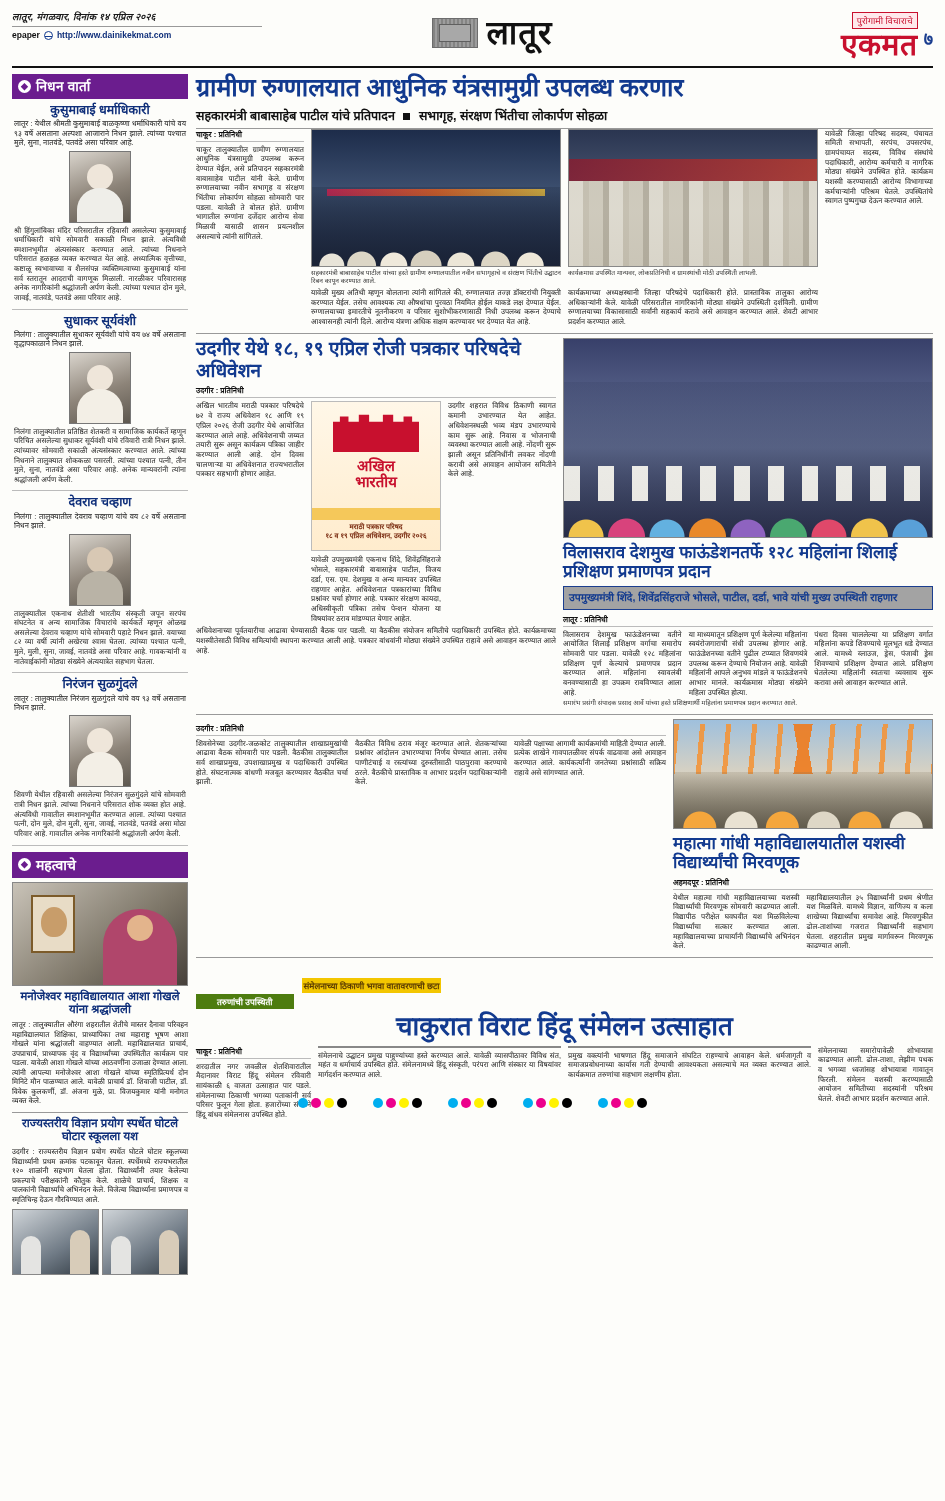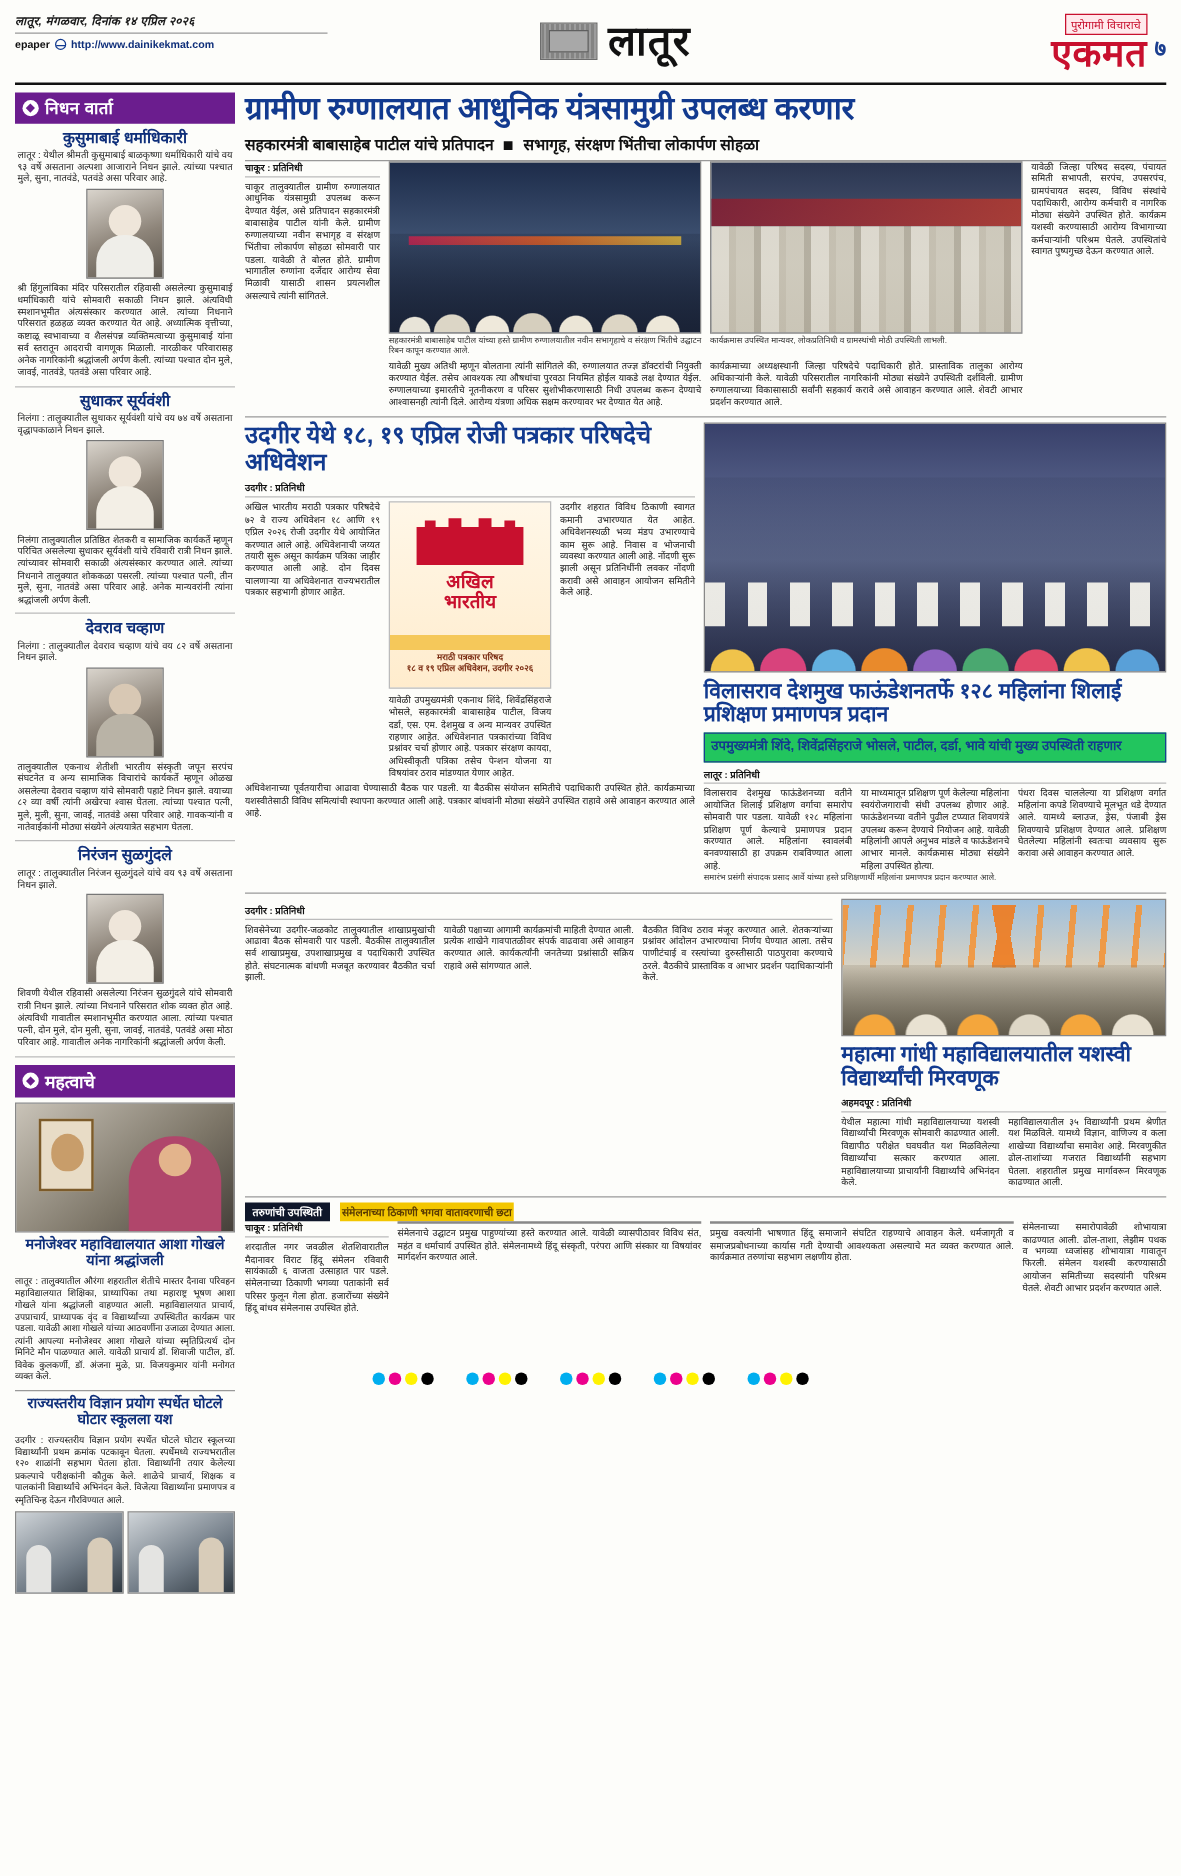--- a/index.html
+++ b/index.html
@@ -463,35 +463,36 @@
     position: absolute; left: 0; right: 0; bottom: 10px;
     text-align: center;
     font-size: 7px; font-weight: bold; color: #7a2b10; line-height: 1.3;
   }
   .conf-logo .ribbon {
     position:absolute; left:0; right:0; bottom:30px; height:12px;
     background:#f5c85a;
   }
   .highlight-box {
     border: 1px solid #1b3e8f;
-    background: #22c55e;
+    background: #a3a3a3;
     padding: 4px 5px;
     font-size: 10.5px;
     font-weight: bold;
     color: #123a8f;
     line-height: 1.3;
     margin-bottom: 4px;
   }
   .kicker {
-    background: #0f172a;
+    background: #4d7c0f;
     color: #fff;
     font-size: 8.5px;
     font-weight: bold;
-    padding: 2px 6px;
+    padding: 2px 21px;
     display: inline-block;
+    margin-top: 32px;
   }
   .kicker2 {
     background: #f3c600;
     color: #5a3b00;
     font-size: 8.5px;
     font-weight: bold;
     padding: 2px 2px;
     display: inline-block;
   }
   .big-center-head {
@@ -693,22 +694,22 @@
         </div>
       </div>
 
       <div class="sec-rule"></div>
 
       <div class="cols">
         <div style="width:470px">
           <div class="byline" style="margin-top:4px">उदगीर : प्रतिनिधी</div>
           <div class="cols">
             <div style="flex:1" class="txt">शिवसेनेच्या उदगीर-जळकोट तालुक्यातील शाखाप्रमुखांची आढावा बैठक सोमवारी पार पडली. बैठकीस तालुक्यातील सर्व शाखाप्रमुख, उपशाखाप्रमुख व पदाधिकारी उपस्थित होते. संघटनात्मक बांधणी मजबूत करण्यावर बैठकीत चर्चा झाली.</div>
+            <div style="flex:1" class="txt">बैठकीत विविध ठराव मंजूर करण्यात आले. शेतकऱ्यांच्या प्रश्नांवर आंदोलन उभारण्याचा निर्णय घेण्यात आला. तसेच पाणीटंचाई व रस्त्यांच्या दुरुस्तीसाठी पाठपुरावा करण्याचे ठरले. बैठकीचे प्रास्ताविक व आभार प्रदर्शन पदाधिकाऱ्यांनी केले.</div>
             <div style="flex:1" class="txt">यावेळी पक्षाच्या आगामी कार्यक्रमांची माहिती देण्यात आली. प्रत्येक शाखेने गावपातळीवर संपर्क वाढवावा असे आवाहन करण्यात आले. कार्यकर्त्यांनी जनतेच्या प्रश्नांसाठी सक्रिय राहावे असे सांगण्यात आले.</div>
-            <div style="flex:1" class="txt">बैठकीत विविध ठराव मंजूर करण्यात आले. शेतकऱ्यांच्या प्रश्नांवर आंदोलन उभारण्याचा निर्णय घेण्यात आला. तसेच पाणीटंचाई व रस्त्यांच्या दुरुस्तीसाठी पाठपुरावा करण्याचे ठरले. बैठकीचे प्रास्ताविक व आभार प्रदर्शन पदाधिकाऱ्यांनी केले.</div>
           </div>
         </div>
         <div style="flex:1">
           <div class="photo p-march" style="height:110px">
             <div class="flags"></div>
             <div class="people"></div>
           </div>
           <div class="sec-head sm" style="margin-top:5px">महात्मा गांधी महाविद्यालयातील यशस्वी विद्यार्थ्यांची मिरवणूक</div>
           <div class="byline" style="margin-top:4px">अहमदपूर : प्रतिनिधी</div>
           <div class="cols">
@@ -718,20 +719,21 @@
         </div>
       </div>
 
       <div class="sec-rule"></div>
 
       <div>
         <div style="display:flex; align-items:center; gap:8px;">
           <span class="kicker">तरुणांची उपस्थिती</span>
           <span class="kicker2">संमेलनाच्या ठिकाणी भगवा वातावरणाची छटा</span>
         </div>
+        <div class="big-center-head">चाकुरात विराट हिंदू संमेलन उत्साहात</div>
         <div class="cols">
           <div style="width:115px">
             <div class="byline">चाकूर : प्रतिनिधी</div>
             <div class="txt">शरदातील नगर जवळील शेतशिवारातील मैदानावर विराट हिंदू संमेलन रविवारी सायंकाळी ६ वाजता उत्साहात पार पडले. संमेलनाच्या ठिकाणी भगव्या पताकांनी सर्व परिसर फुलून गेला होता. हजारोंच्या संख्येने हिंदू बांधव संमेलनास उपस्थित होते.</div>
           </div>
           <div style="flex:1">
             <div class="cols">
               <div style="flex:1" class="photo p-rally">
                 <div class="flags2"></div>
                 <div class="crowd2"></div>

